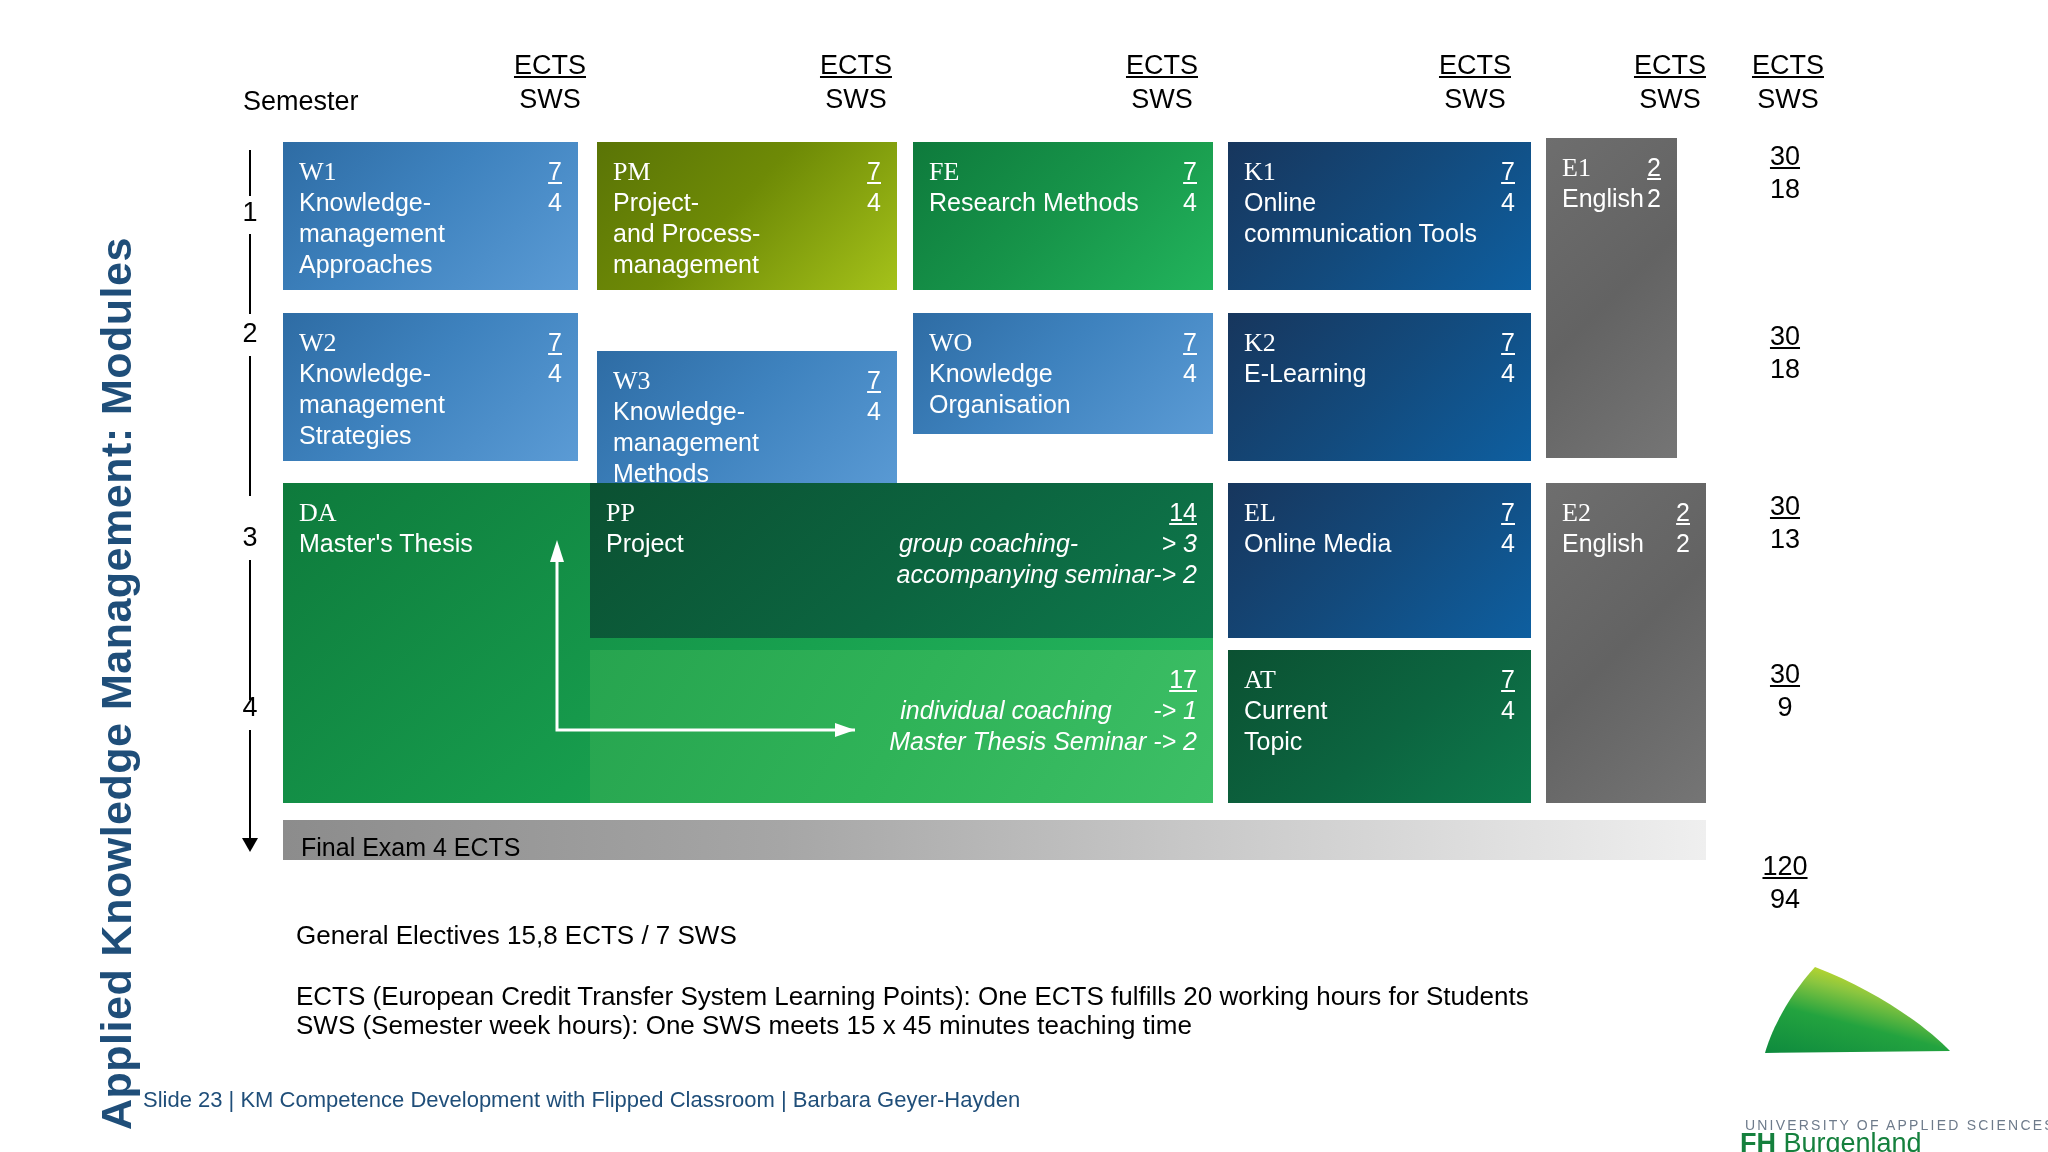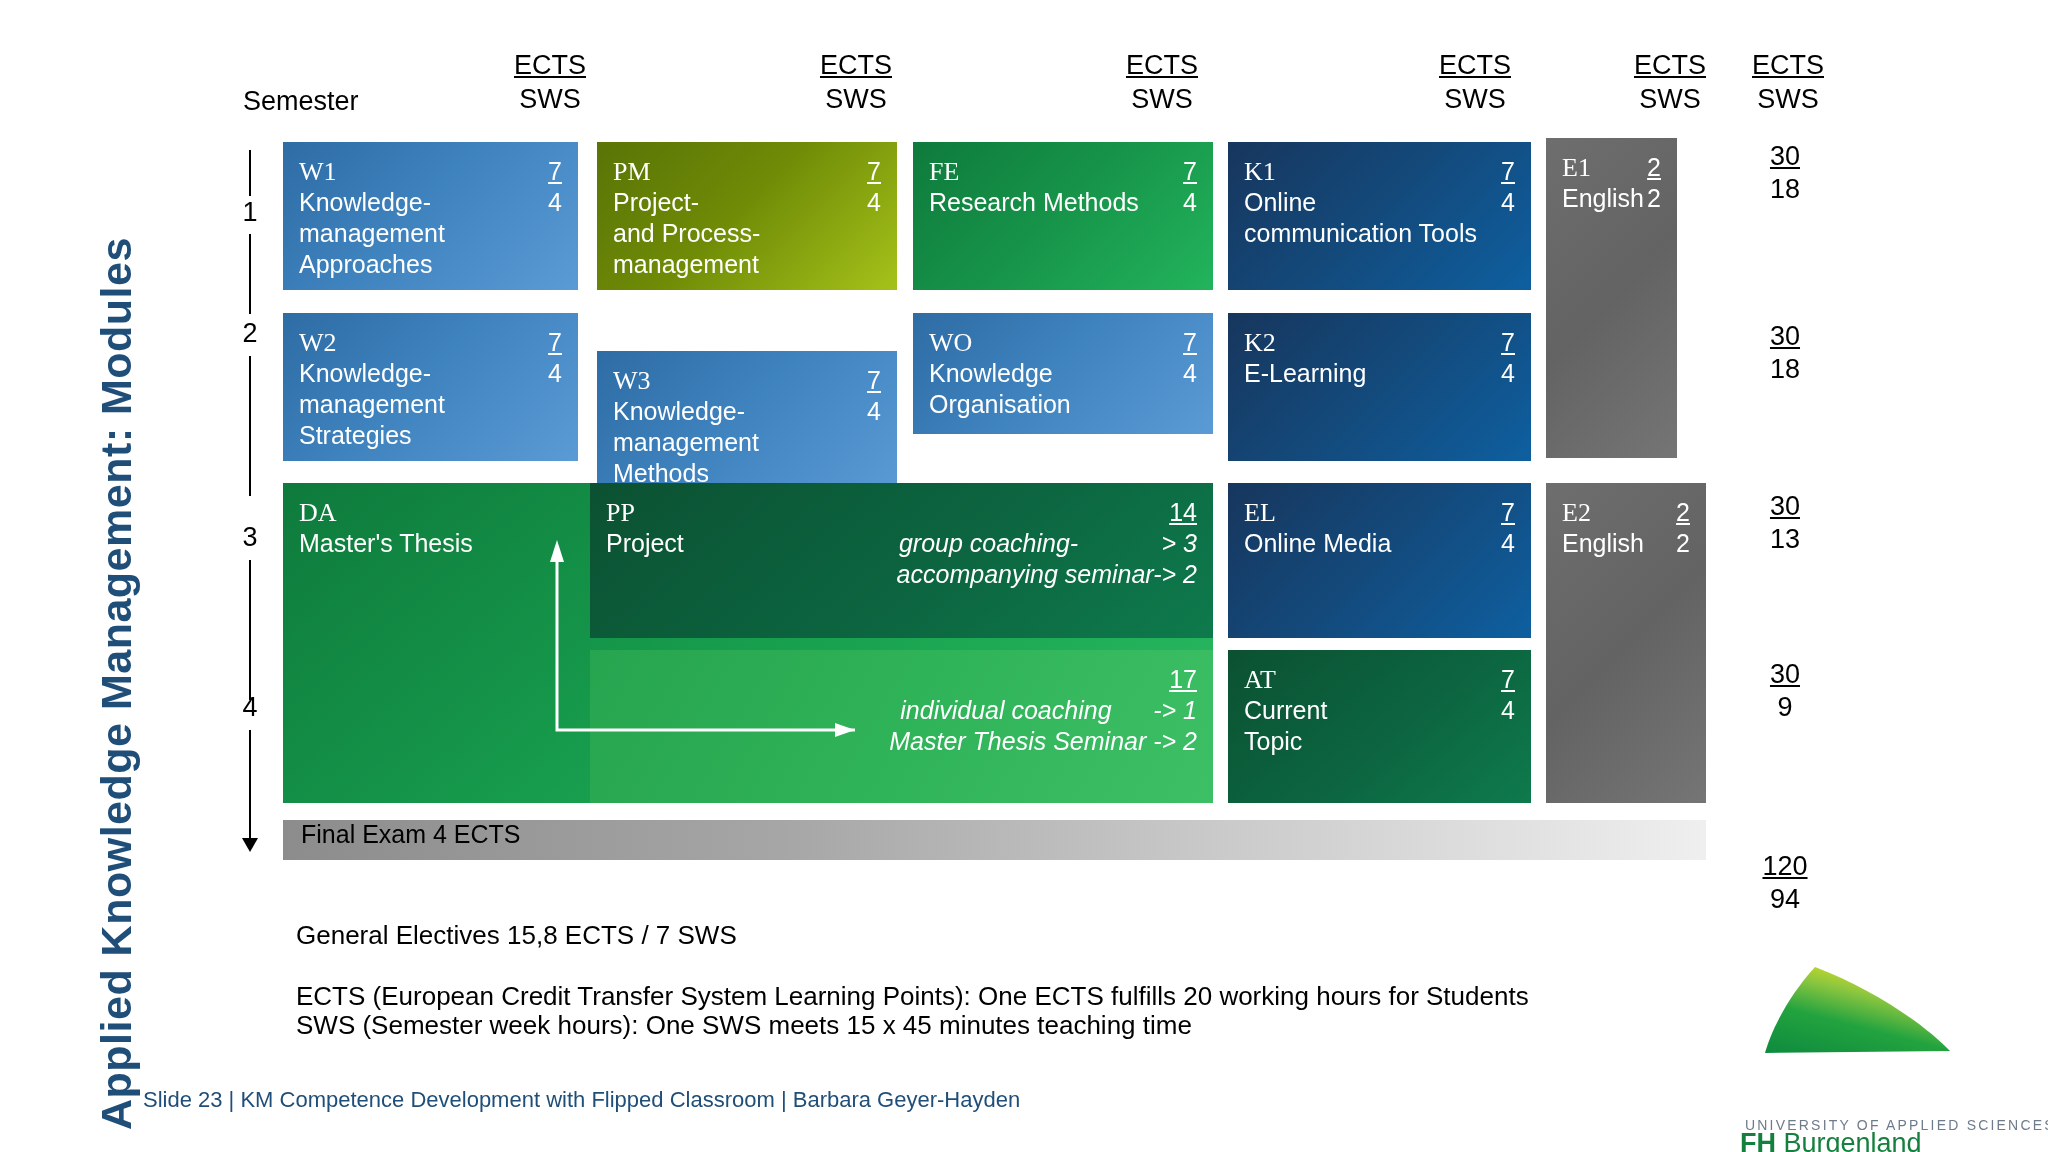--- a/index.html
+++ b/index.html
@@ -115,21 +115,21 @@
     color:#000;text-align:center;
     width:90px;
   }
   .total .t1{ text-decoration:underline; display:block;}
   .total .t2{ display:block;}
 
   
   #final-exam-bar{
     position:absolute;
     box-sizing:border-box;
-    padding:0 0 0 18px;
+    padding:13px 0 0 18px;
     font-size:25px;color:#000;
   }
 
   
   .note{
     position:absolute;
     font-size:26px;
     color:#000;
     line-height:30px;
     white-space:pre-line;

